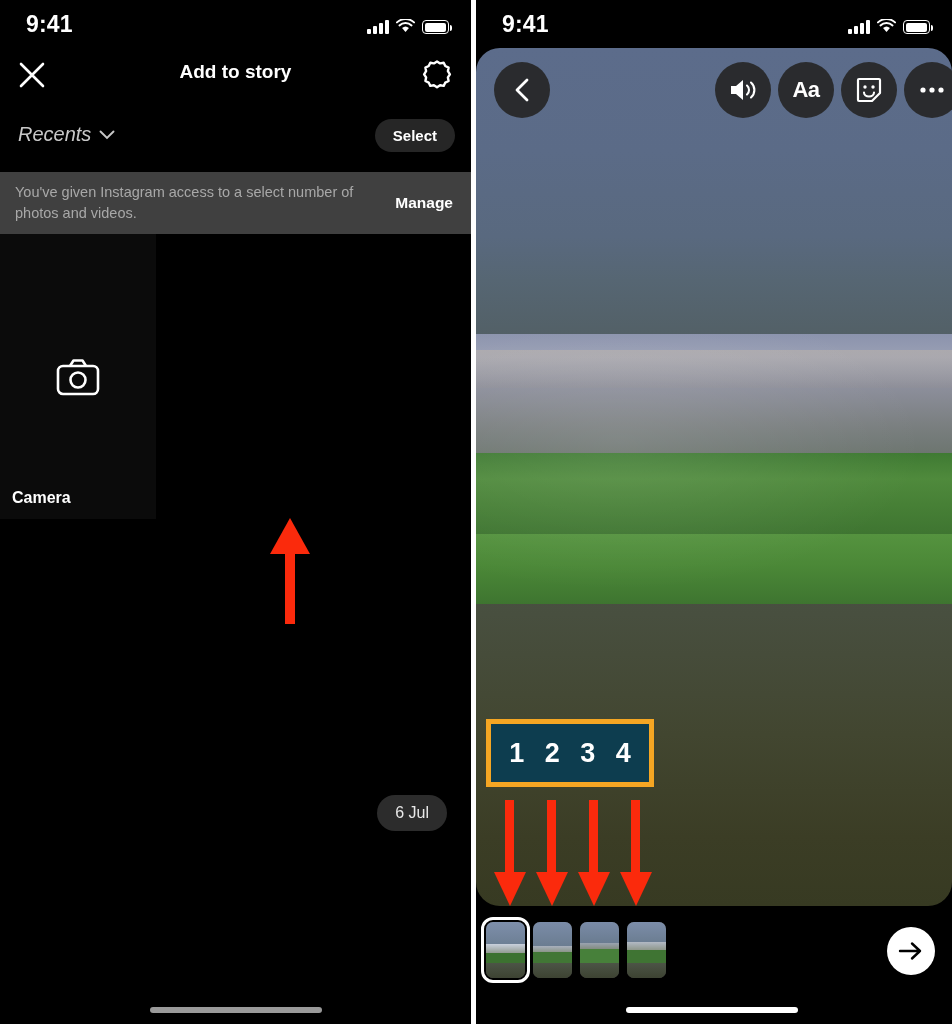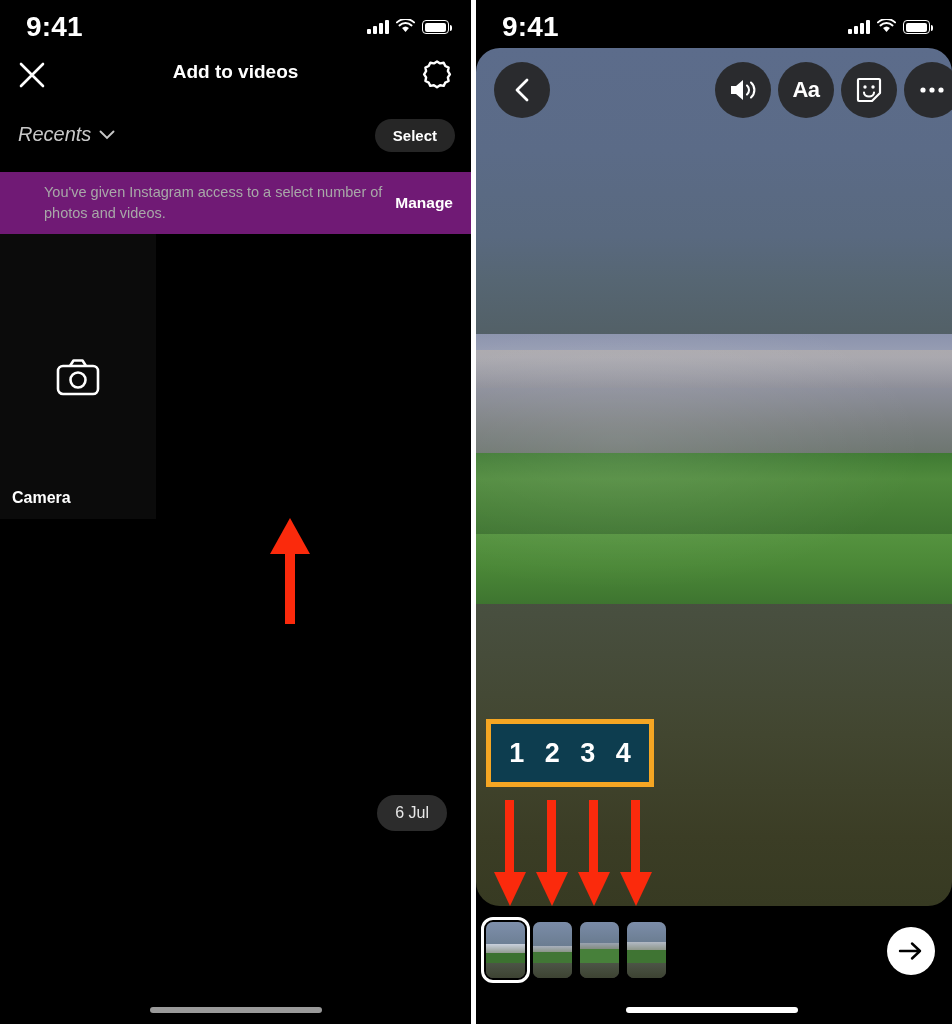--- a/index.html
+++ b/index.html
@@ -14,21 +14,21 @@
   
   .panel { position:absolute; top:0; height:1024px; background:#000; overflow:hidden; }
   #panel-left  { left:0;   width:471px; }
   #divider     { position:absolute; left:471px; top:0; width:5px; height:1024px; background:#fff; }
   #panel-right { left:476px; width:476px; }
 
   
   .statusbar { position:absolute; top:0; left:0; width:100%; height:48px; color:#fff; }
   .sb-time {
     position:absolute; left:26px; top:11px;
-    font-size:28px; font-weight:bold; letter-spacing:.2px;
+    font-size:23px; font-weight:bold; letter-spacing:.2px;
   }
   .sb-icons { position:absolute; right:22px; top:14px; display:flex; align-items:flex-end; gap:7px; height:20px; }
   .bars { display:flex; align-items:flex-end; gap:2px; height:15px; }
   .bars i { display:block; width:4px; background:#fff; border-radius:1px; }
   .bars i:nth-child(1){height:5px;} .bars i:nth-child(2){height:8px;}
   .bars i:nth-child(3){height:11px;} .bars i:nth-child(4){height:14px;}
   .wifi { width:19px; height:15px; }
   .batt { position:relative; width:27px; height:14px; border:1.7px solid #fff; border-radius:4px; }
   .batt::after { content:""; position:absolute; right:-4px; top:4px; width:2px; height:6px; background:#fff; border-radius:0 2px 2px 0; }
   .batt i { position:absolute; left:1.5px; top:1.5px; bottom:1.5px; width:85%; background:#fff; border-radius:2px; }
@@ -52,21 +52,21 @@
   #select-btn {
     position:absolute; right:16px; top:5px;
     background:#262626; color:#fff;
     font-size:15px; font-weight:bold;
     padding:8px 18px; border-radius:18px;
   }
 
   
   #perm-banner {
     position:absolute; top:172px; left:0; width:471px; height:62px;
-    background:#701a75; display:flex; align-items:center;padding-left:29px;
+    background:#404040; display:flex; align-items:center;
   }
   #perm-text {
     margin-left:15px; width:350px;
     color:#a8a8a8; font-size:14.5px; line-height:1.42;
   }
   #perm-manage {
     position:absolute; right:18px; top:50%; transform:translateY(-50%);
     color:#fff; font-size:15.5px; font-weight:bold;
   }
 
@@ -178,21 +178,21 @@
         <span class="batt">
             <i></i>
           </span>
       </div>
     </div>
 
     <div id="nav">
       <svg id="close-x" viewBox="0 0 30 30">
         <path d="M4 4 L26 26 M26 4 L4 26" stroke="#fff" stroke-width="2.6" stroke-linecap="round"></path>
       </svg>
-      <div id="nav-title">Add to videos</div>
+      <div id="nav-title">Add to story</div>
       <svg id="settings-gear" viewBox="0 0 32 32">
         <path d="M16 3.4 l3.1 2.0 3.6-.7 1.6 3.3 3.3 1.6 -.7 3.6 2.0 3.1 -2.0 3.1 .7 3.6 -3.3 1.6 -1.6 3.3 -3.6-.7 -3.1 2.0 -3.1-2.0 -3.6 .7 -1.6-3.3 -3.3-1.6 .7-3.6 -2.0-3.1 2.0-3.1 -.7-3.6 3.3-1.6 1.6-3.3 3.6 .7 Z" fill="none" stroke="#fff" stroke-width="2.4" stroke-linejoin="round"></path>
       </svg>
     </div>
 
     <div id="filter-row">
       <div id="recents">
         <span>Recents</span>
         <svg width="16" height="10" viewBox="0 0 16 10">
           <path d="M1.5 1.5 L8 8 L14.5 1.5" stroke="#c8c8c8" stroke-width="1.9" fill="none" stroke-linecap="round"></path>

